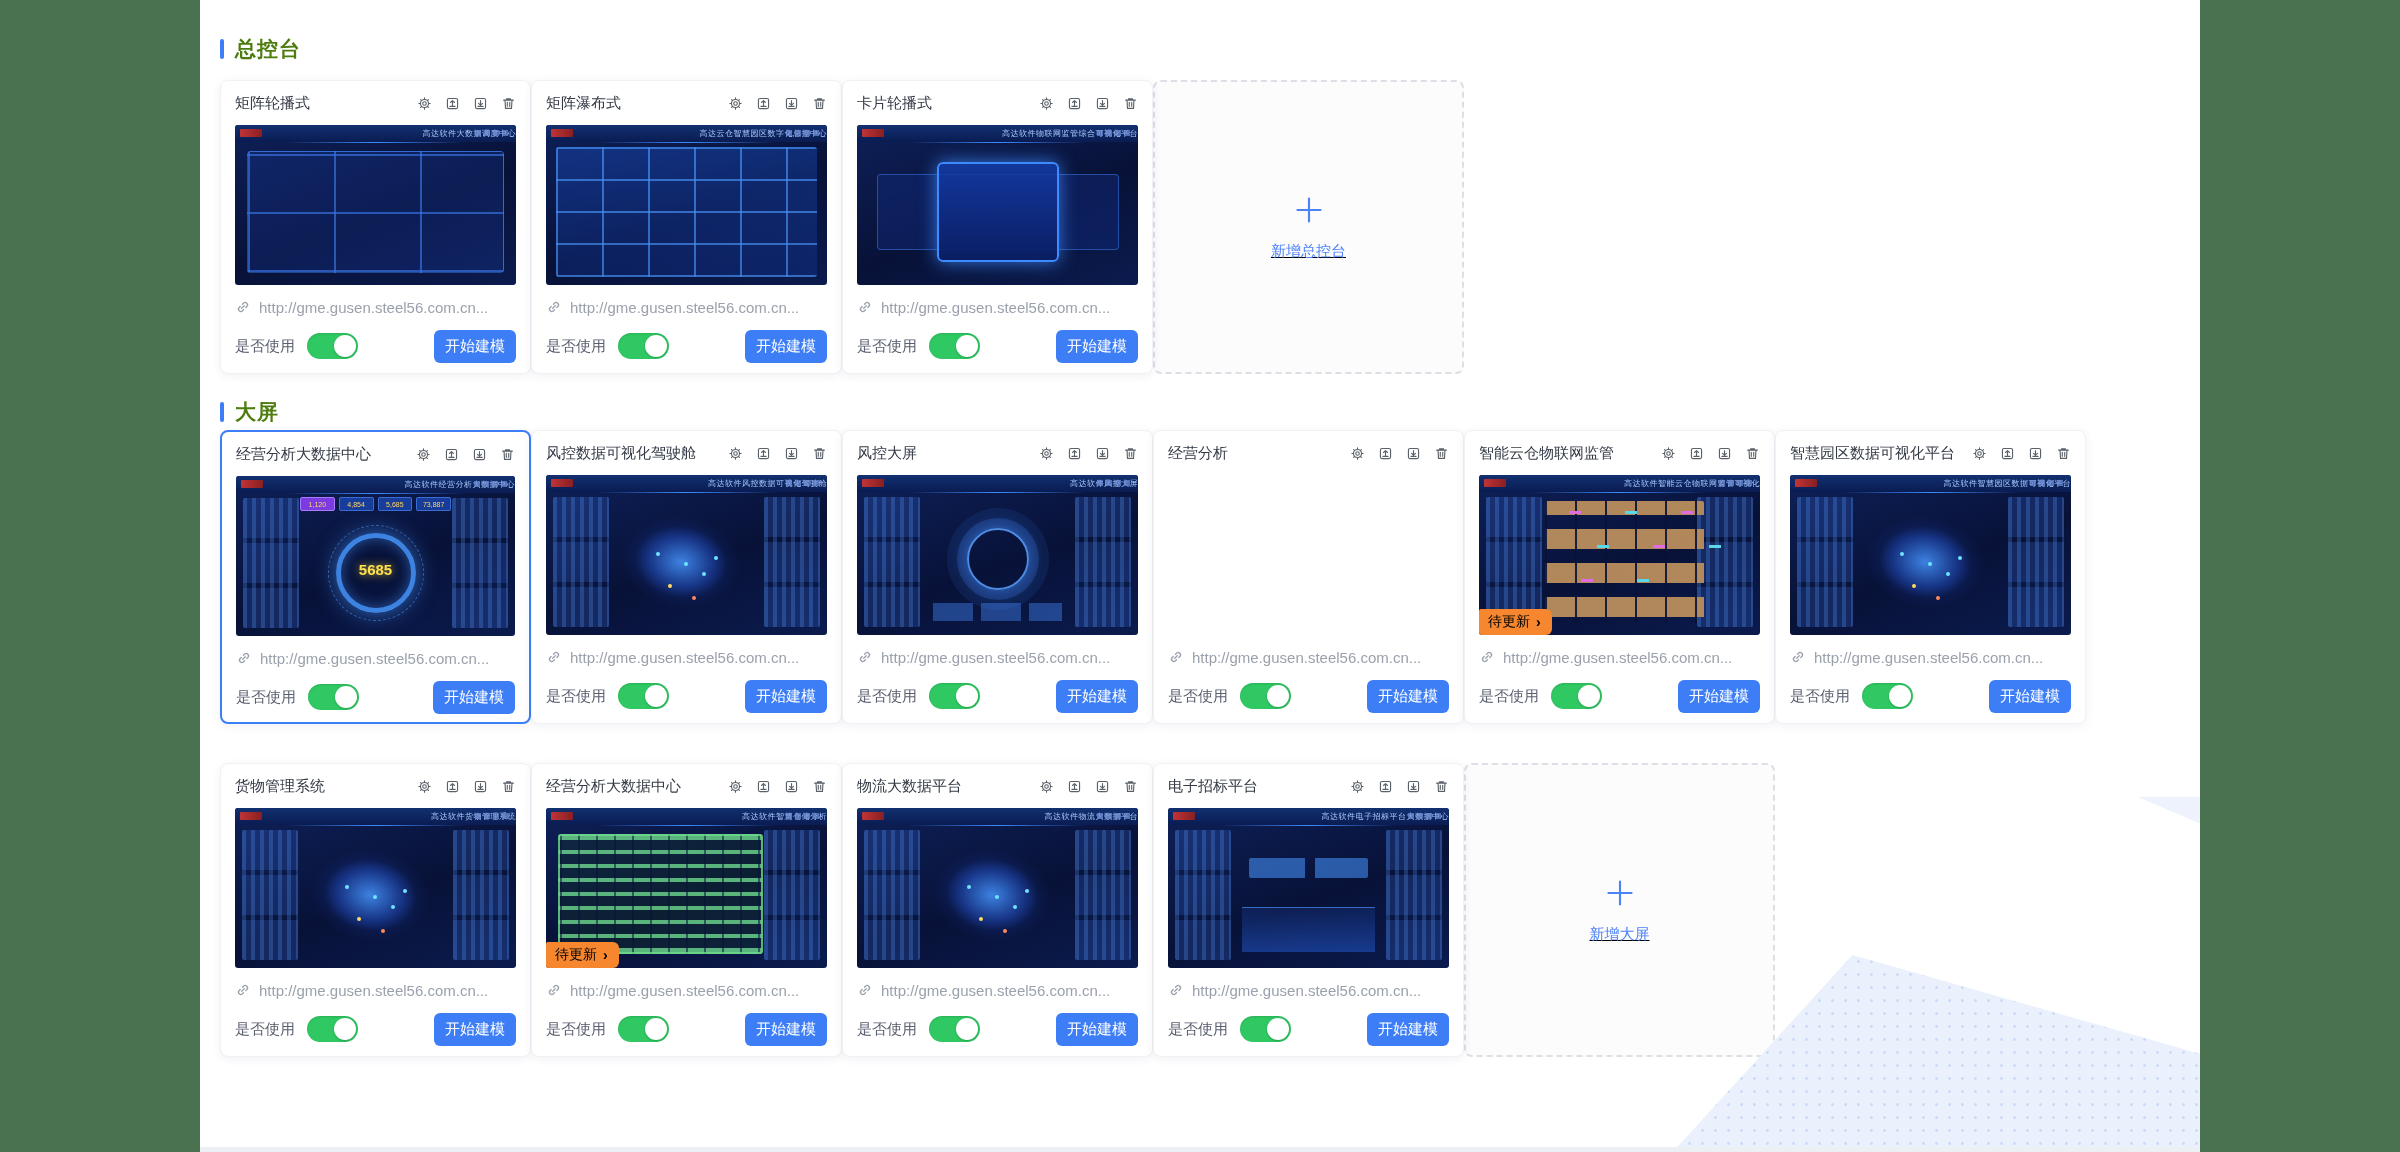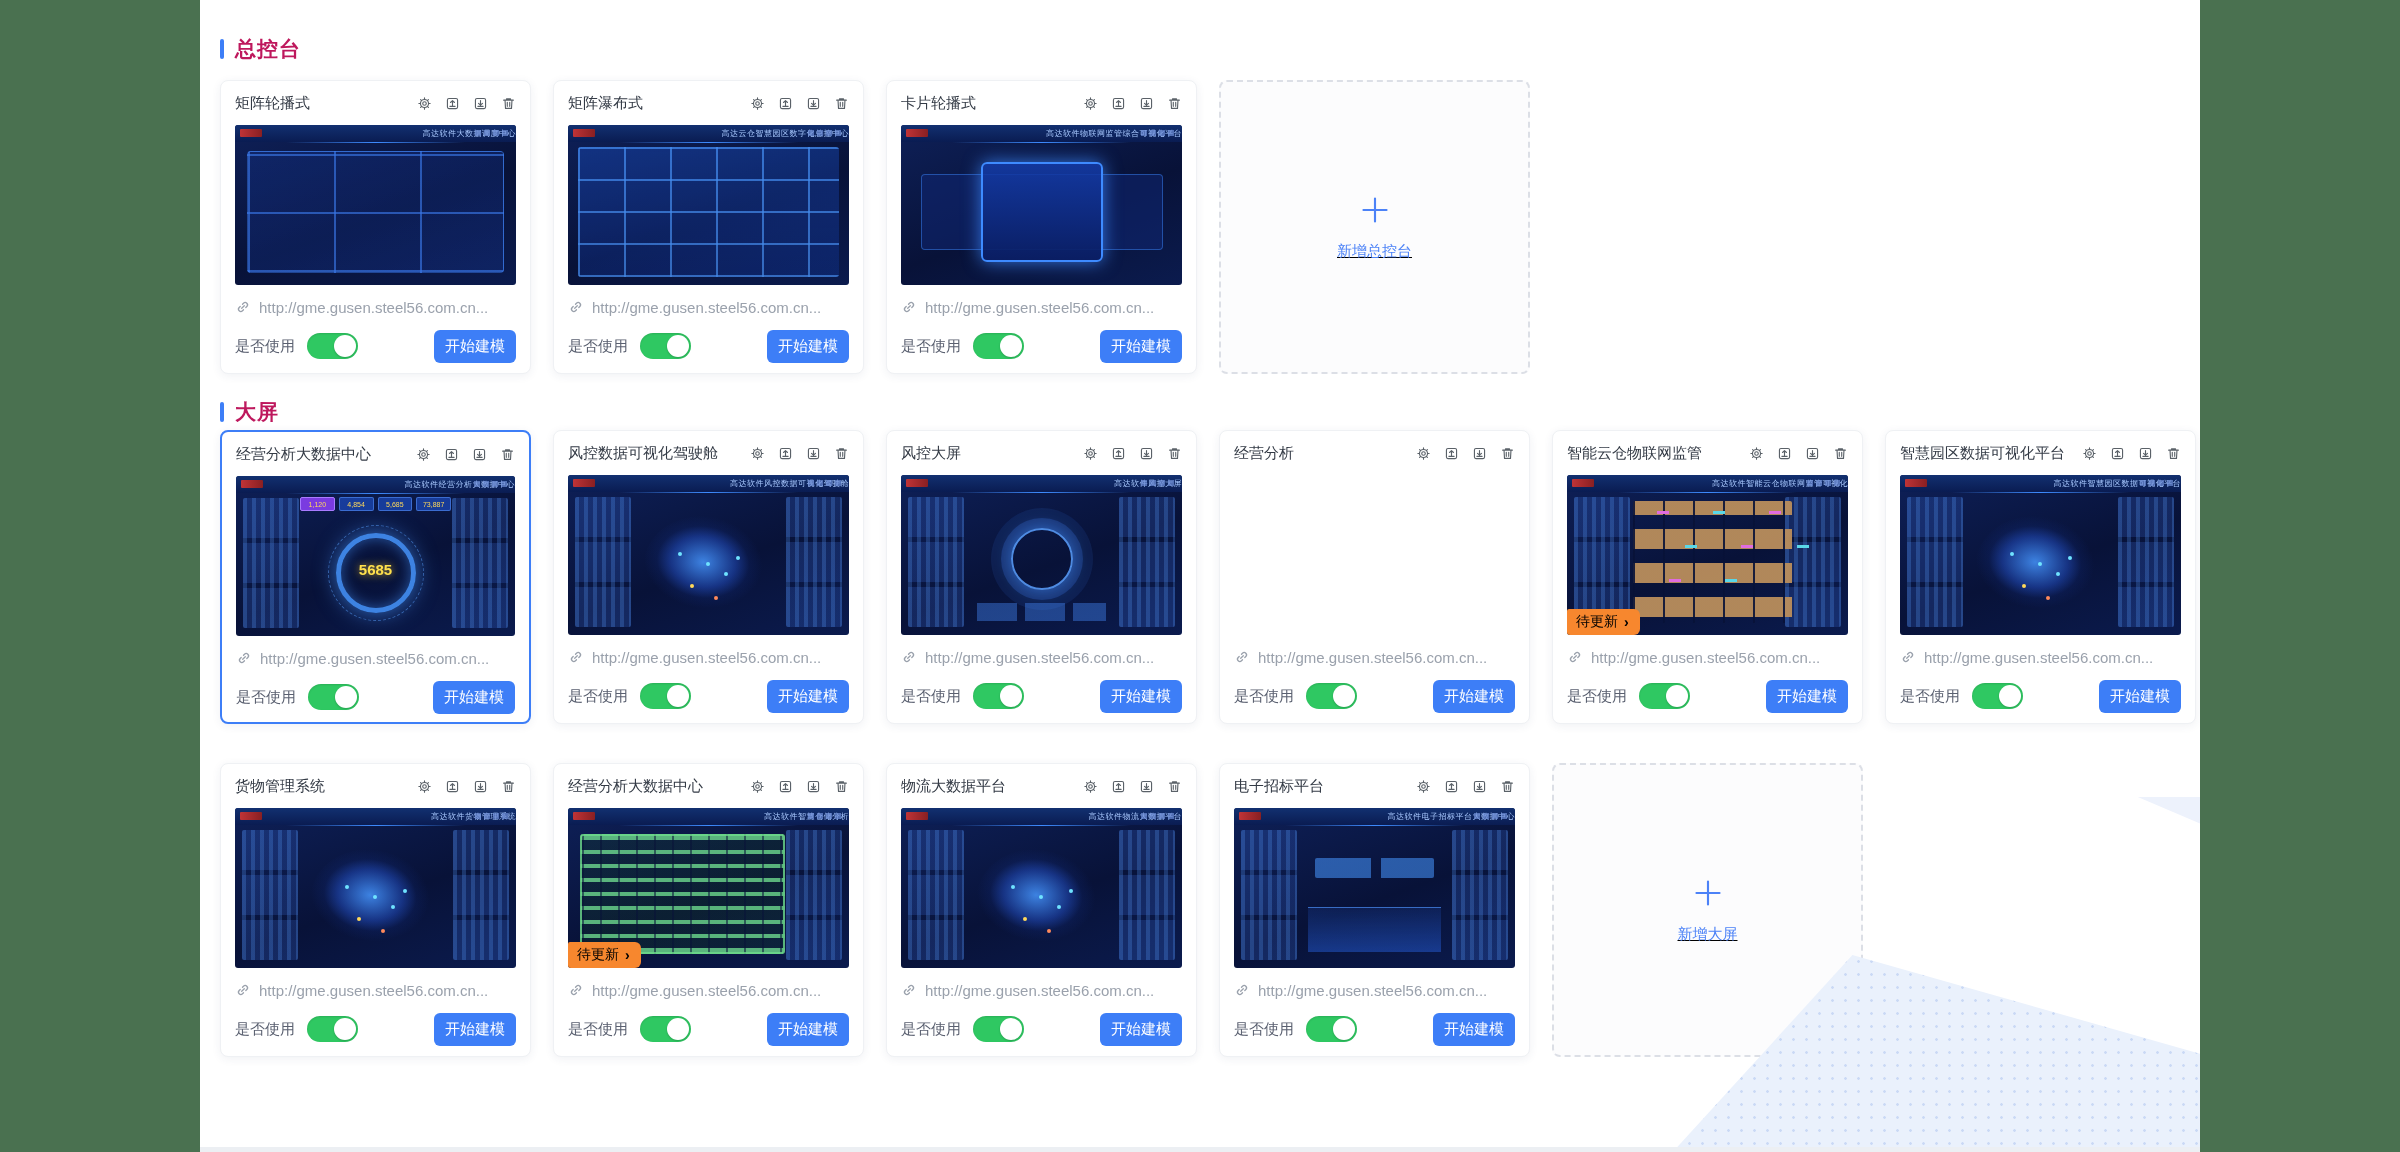--- a/index.html
+++ b/index.html
@@ -20,26 +20,26 @@
     position:absolute;left:30px;right:-40px;bottom:-8px;height:200px;background:#EAF1FC;
     clip-path:polygon(0 100%,32% 0,100% 55%,100% 100%);
     background-image:radial-gradient(rgba(130,165,230,.30) 1px,transparent 1.6px);
     background-size:13px 13px;
   }
   .bottom-strip{position:absolute;left:0;right:0;bottom:0;height:5px;background:#ECEFF3;}
 
   
   .section-title{position:absolute;left:20px;display:flex;align-items:center;gap:11px;}
   .section-title .bar{width:4px;height:20px;border-radius:2px;background:#3D7EF7;}
-  .section-title .txt{font-size:21px;color:#be185d;font-weight:600;letter-spacing:1px;}
+  .section-title .txt{font-size:21px;color:#4d7c0f;font-weight:600;letter-spacing:1px;}
   #sec-title-0{top:35px;}
   #sec-title-1{top:398px;}
 
   
-  .card-row{position:absolute;left:20px;display:flex;gap:22px;}
+  .card-row{position:absolute;left:20px;display:flex;}
   #row-a{top:80px;}
   #row-b{top:430px;}
   #row-c{top:763px;}
 
   .card{
     width:311px;height:294px;box-sizing:border-box;position:relative;
     background:#fff;border:1px solid #EFF1F4;border-radius:8px;
     box-shadow:0 2px 10px rgba(40,60,100,.07);
   }
   .card.selected{border:2px solid #3D7EF7;}

